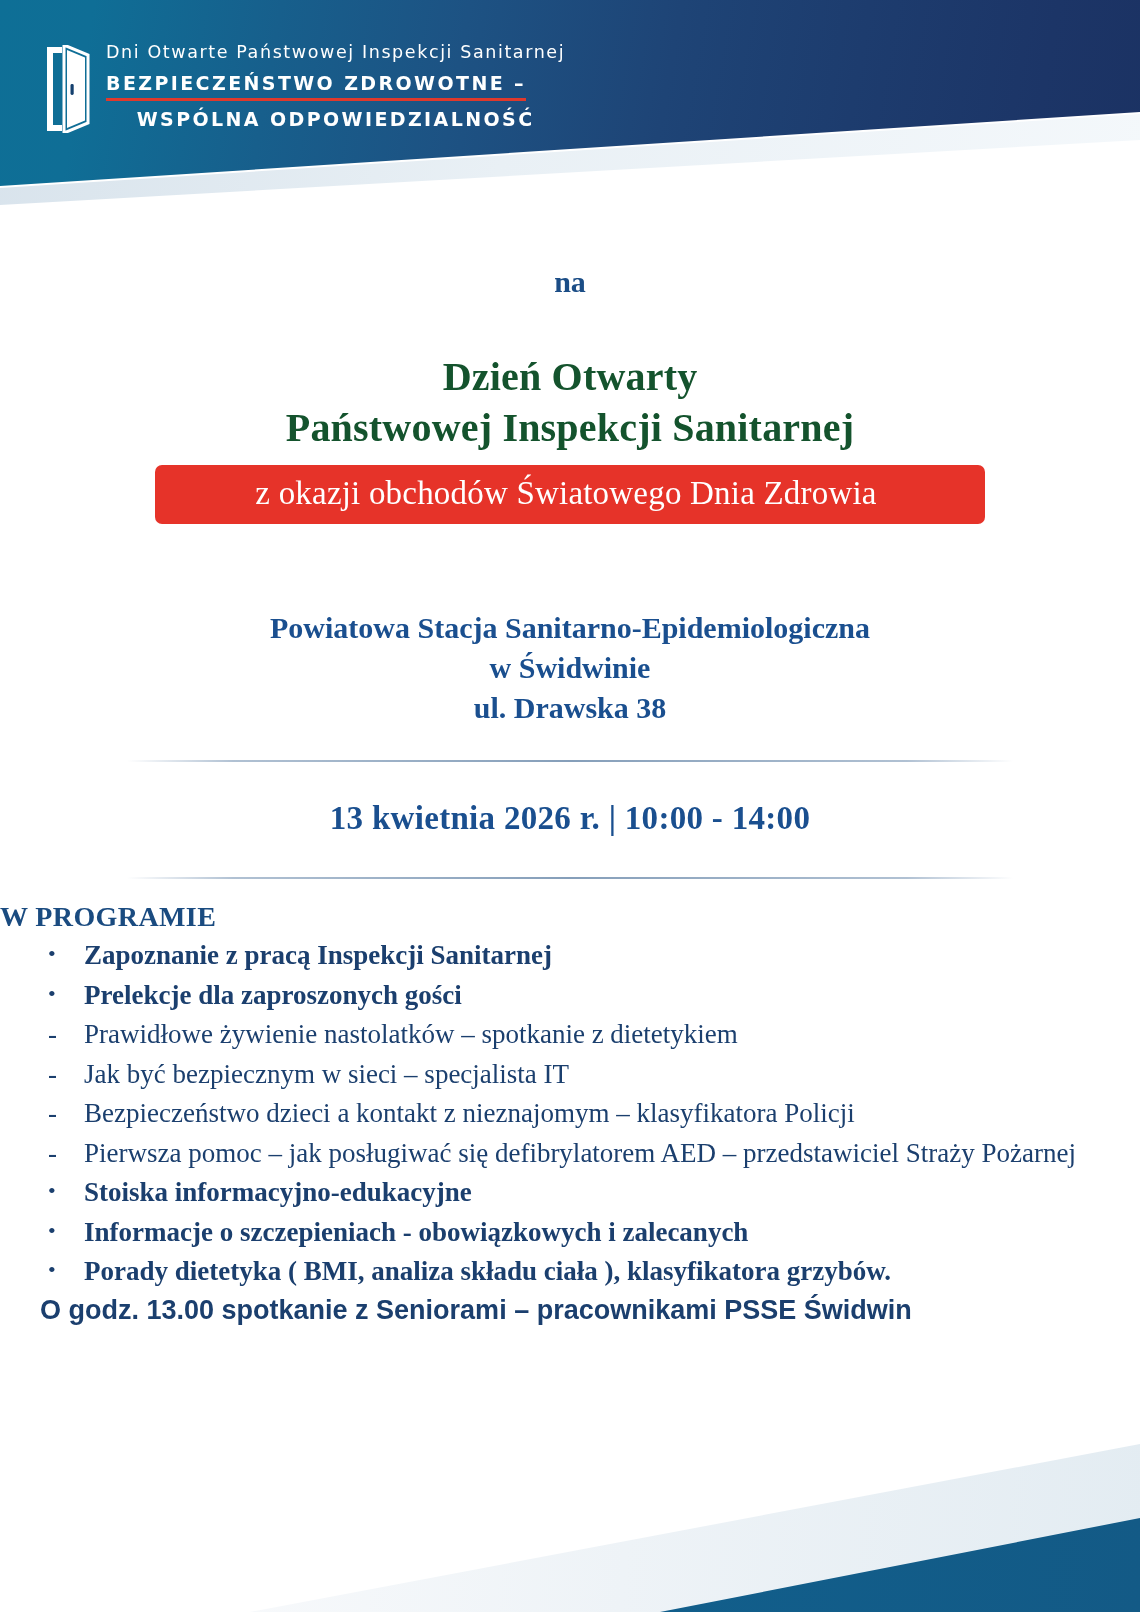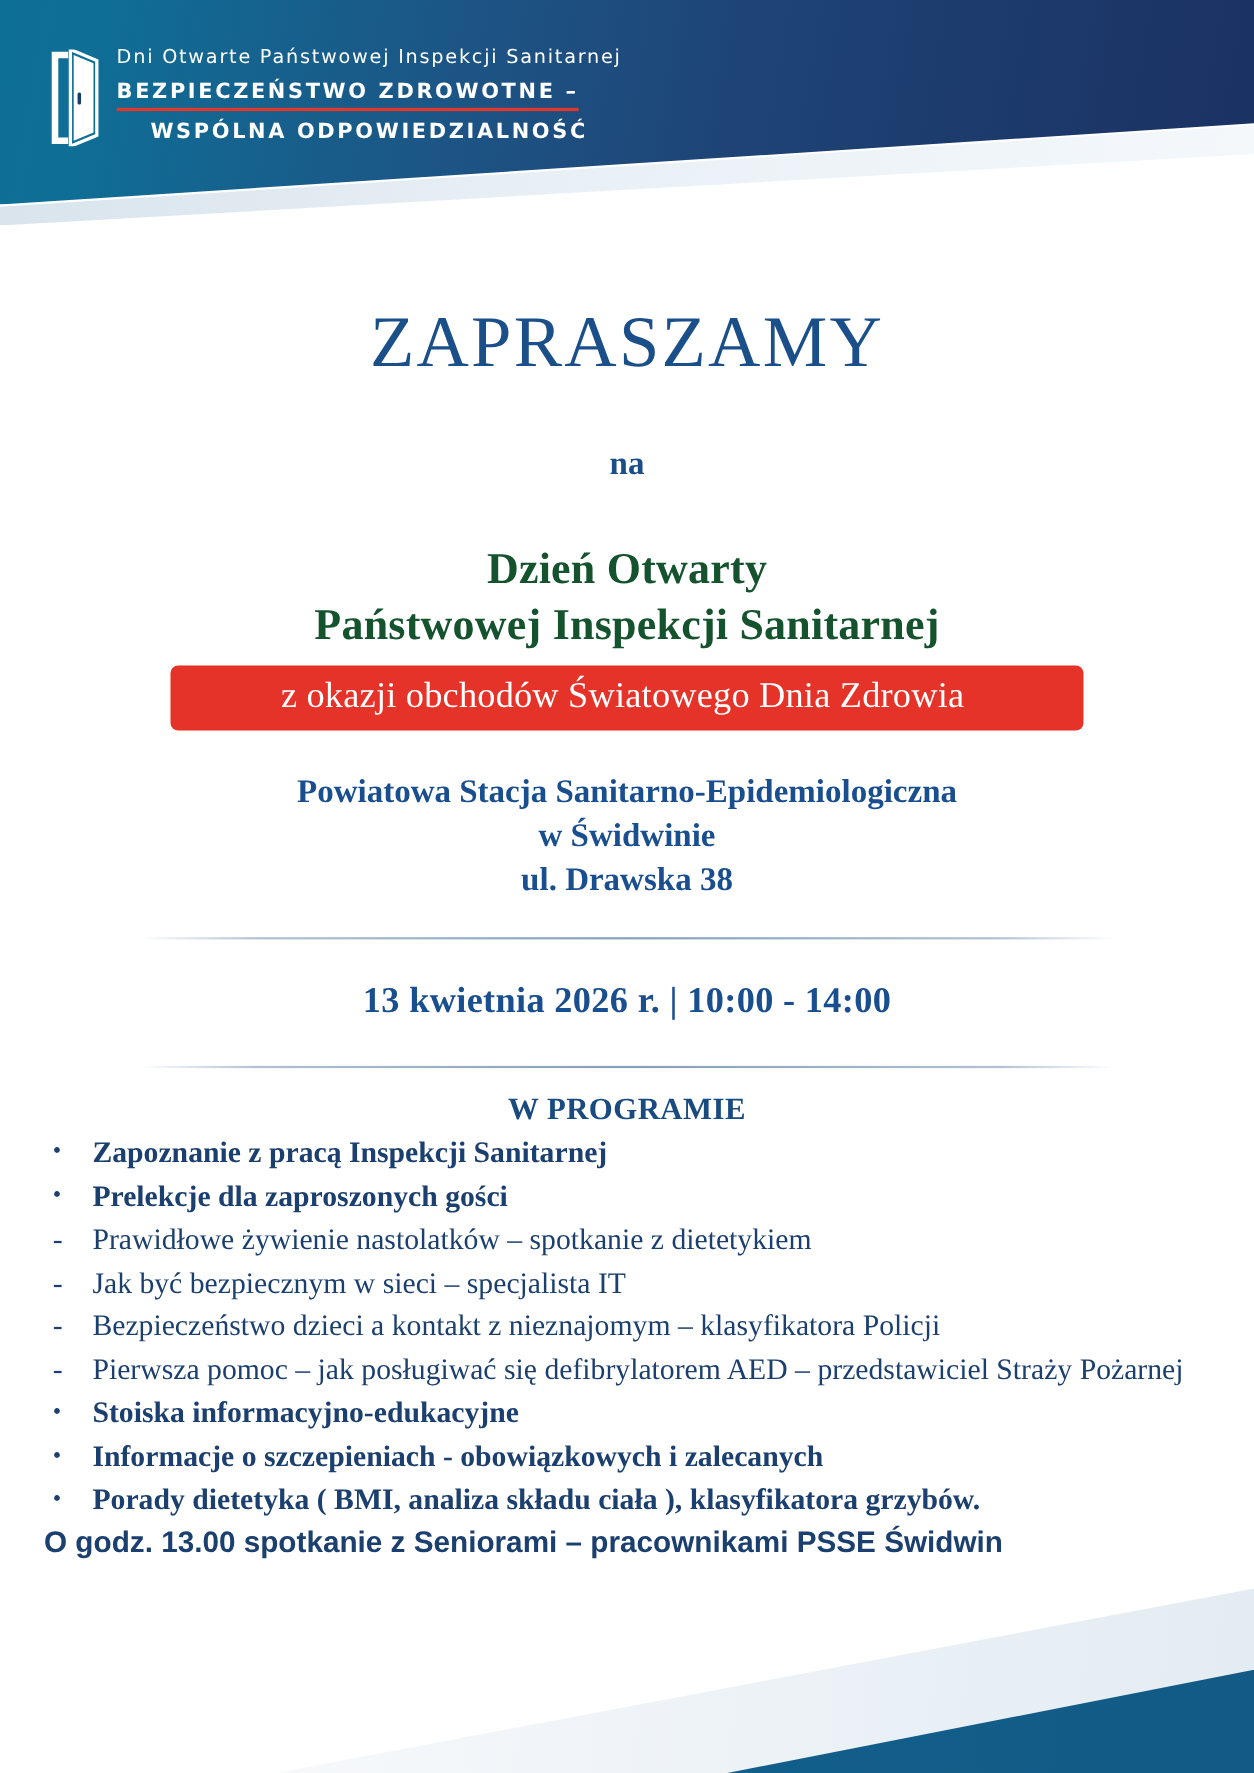--- a/index.html
+++ b/index.html
@@ -168,21 +168,21 @@
     letter-spacing:0.2px;
   }
 
   .venue {
     text-align:center;
     color:#1a4f8f;
     font-family:"Liberation Serif", serif;
     font-weight:bold;
     font-size:30px;
     line-height:1.33;
-    margin-top:36px;
+    margin-top:84px;
   }
 
   .rule {
     width:886px;
     height:2px;
     margin:32px auto 0 auto;
     background:linear-gradient(90deg,
         rgba(190,205,220,0) 0%,
         rgba(150,172,196,0.75) 12%,
         rgba(120,148,178,0.9) 50%,
@@ -195,21 +195,21 @@
     color:#1a4f8f;
     font-family:"Liberation Serif", serif;
     font-weight:bold;
     font-size:33px;
     margin-top:38px;
     letter-spacing:0.3px;
   }
   .rule.second { margin-top:40px; }
 
   .program-head {
-    text-align:center;
+    text-align:left;
     color:#1a4b80;
     font-family:"Liberation Serif", serif;
     font-weight:bold;
     font-size:28px;
     letter-spacing:0.4px;
     margin-top:22px;
   }
 
   .program-list {
     margin:4px 0 0 0;
@@ -269,21 +269,20 @@
     <div class="wordmark">
       <div class="wm-line1">Dni Otwarte Państwowej Inspekcji Sanitarnej</div>
       <div class="wm-line2">BEZPIECZEŃSTWO ZDROWOTNE –</div>
       <div class="wm-line3">WSPÓLNA ODPOWIEDZIALNOŚĆ</div>
     </div>
   </div>
 </div>
 
 <div class="content">
 
-  <div class="invite">ZAPRASZAMY</div>
 
   <div class="na">na</div>
 
   <div class="event-title">
     <div>Dzień Otwarty</div>
     <div>Państwowej Inspekcji Sanitarnej</div>
   </div>
 
   <div class="red-banner">z okazji obchodów Światowego Dnia Zdrowia</div>
 

